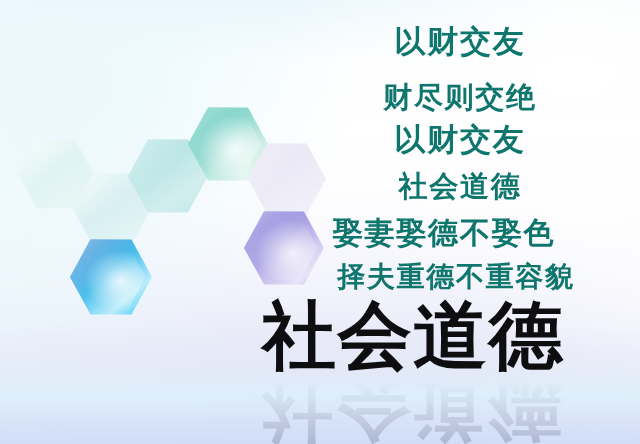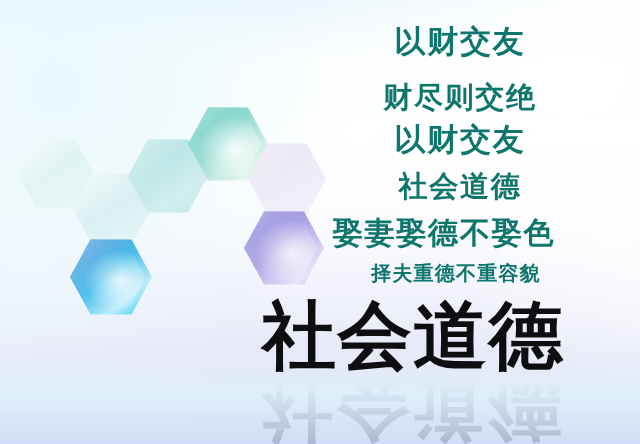--- a/index.html
+++ b/index.html
@@ -161,21 +161,21 @@
     <div class="verse" style="left:330px;top:26px;width:260px;font-size:31px;line-height:1;">以财交友</div>
 
     <div class="verse" style="left:330px;top:75px;width:260px;font-size:29px;line-height:1;margin-top:8px;">财尽则交绝</div>
 
     <div class="verse" style="left:330px;top:124px;width:260px;font-size:31px;line-height:1;">以财交友</div>
 
     <div class="verse" style="left:330px;top:172px;width:260px;font-size:29px;line-height:1;">社会道德</div>
 
     <div class="verse" style="left:304px;top:218px;width:280px;font-size:30px;line-height:1;">娶妻娶德不娶色</div>
 
-    <div class="verse" style="left:310px;top:263px;width:292px;font-size:20px;line-height:1;">择夫重德不重容貌</div>
+    <div class="verse" style="left:310px;top:263px;width:292px;font-size:28px;line-height:1;">择夫重德不重容貌</div>
 
   </div>
 
   <div class="headline-reflection" style="left:262px;top:372px;font-size:74px;line-height:1;">社会道德</div>
 
   <div class="headline" style="left:262px;top:298px;font-size:74px;line-height:1;">社会道德</div>
 
 </div>
 
 </body></html>

